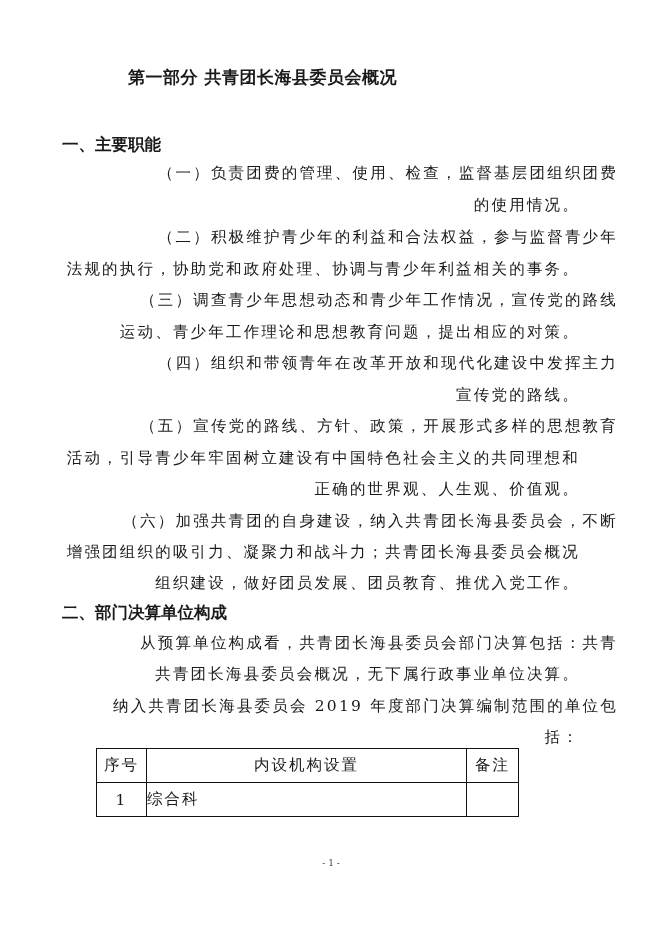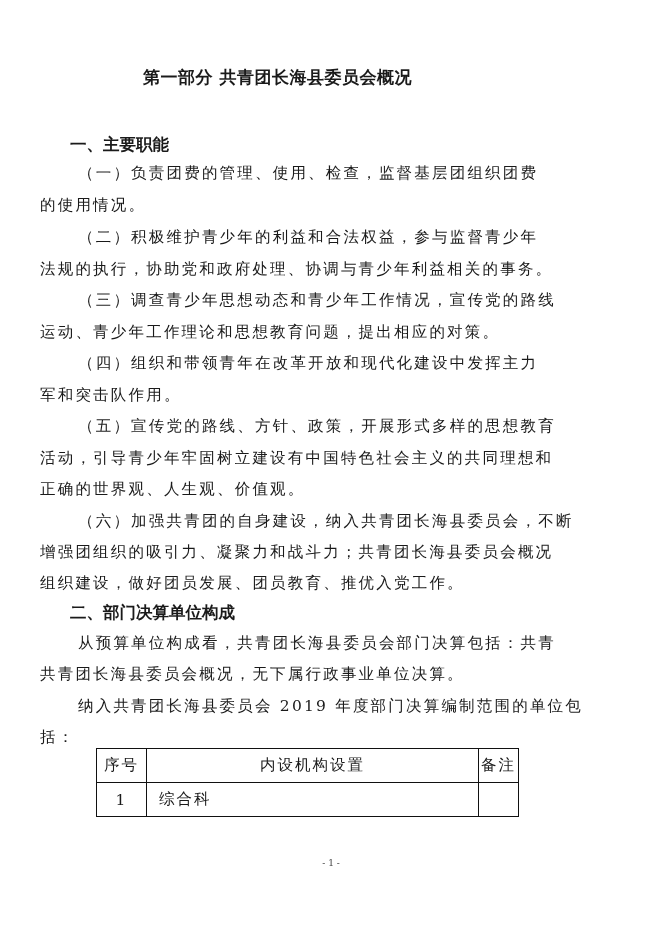--- a/index.html
+++ b/index.html
@@ -1,48 +1,48 @@
 <!DOCTYPE html>
 <html><head>
 <meta charset="utf-8">
 <style>
   html, body { margin:0; padding:0; background:#ffffff; }
   body { width:662px; height:936px; position:relative; overflow:hidden;
          font-family:"DejaVu Serif","Liberation Serif",serif; color:#1a1a1a; }
   .title { position:absolute; top:66px; left:0; width:525px; text-align:center;
-           font-family:"DejaVu Sans","Liberation Sans",sans-serif; font-size:17px; font-weight:bold; letter-spacing:0.5px;padding-left:15px; }
-  .h { position:absolute; left:70px; font-family:"DejaVu Sans","Liberation Sans",sans-serif;
+           font-family:"DejaVu Sans","Liberation Sans",sans-serif; font-size:17px; font-weight:bold; letter-spacing:0.5px; }
+  .h { position:absolute; left:62px; font-family:"DejaVu Sans","Liberation Sans",sans-serif;
        font-size:16.5px; font-weight:bold; }
-  .line { position:absolute; left:40px; width:540px; font-size:15.5px; white-space:nowrap; letter-spacing:2.2px; }
+  .line { position:absolute; left:40px; width:540px; font-size:15.5px; white-space:nowrap; letter-spacing:2.2px;text-align:right; }
   .ind { left:78px; }
   table { position:absolute; left:96px; top:748px; width:423px; border-collapse:collapse; font-size:15.5px; }
   td { border:1.3px solid #111; height:33px; padding:0; }
   .c1 { width:49px; text-align:center; }
   .c2 { width:319px; }
   .c3 { text-align:center; }
-  .left { padding-left:12px; text-align:left; letter-spacing:2px; }
+  .left { padding-left:0; text-align:left; letter-spacing:2px; }
   .center { text-align:center; letter-spacing:2px; }
   .pageno { position:absolute; top:858px; left:0; width:662px; text-align:center; font-size:9px; color:#444; }
 </style>
 </head>
 <body>
 
 <div>
   <div class="title">第一部分  共青团长海县委员会概况</div>
 
   <div class="h" style="top:134px">一、主要职能</div>
 
   <div class="line ind" style="top:163px">（一）负责团费的管理、使用、检查，监督基层团组织团费</div>
   <div class="line" style="top:195px">的使用情况。</div>
   <div class="line ind" style="top:227px">（二）积极维护青少年的利益和合法权益，参与监督青少年</div>
   <div class="line" style="top:259px">法规的执行，协助党和政府处理、协调与青少年利益相关的事务。</div>
   <div class="line ind" style="top:290px">（三）调查青少年思想动态和青少年工作情况，宣传党的路线</div>
   <div class="line" style="top:322px">运动、青少年工作理论和思想教育问题，提出相应的对策。</div>
   <div class="line ind" style="top:353px">（四）组织和带领青年在改革开放和现代化建设中发挥主力</div>
-  <div class="line" style="top:385px">军和突击队作用。</div>
+  <div class="line" style="top:385px">宣传党的路线。</div>
   <div class="line ind" style="top:416px">（五）宣传党的路线、方针、政策，开展形式多样的思想教育</div>
   <div class="line" style="top:448px">活动，引导青少年牢固树立建设有中国特色社会主义的共同理想和</div>
   <div class="line" style="top:479px">正确的世界观、人生观、价值观。</div>
   <div class="line ind" style="top:511px">（六）加强共青团的自身建设，纳入共青团长海县委员会，不断</div>
   <div class="line" style="top:542px">增强团组织的吸引力、凝聚力和战斗力；共青团长海县委员会概况</div>
   <div class="line" style="top:573px">组织建设，做好团员发展、团员教育、推优入党工作。</div>
 
   <div class="h" style="top:602px">二、部门决算单位构成</div>
 
   <div class="line ind" style="top:633px">从预算单位构成看，共青团长海县委员会部门决算包括：共青</div>

